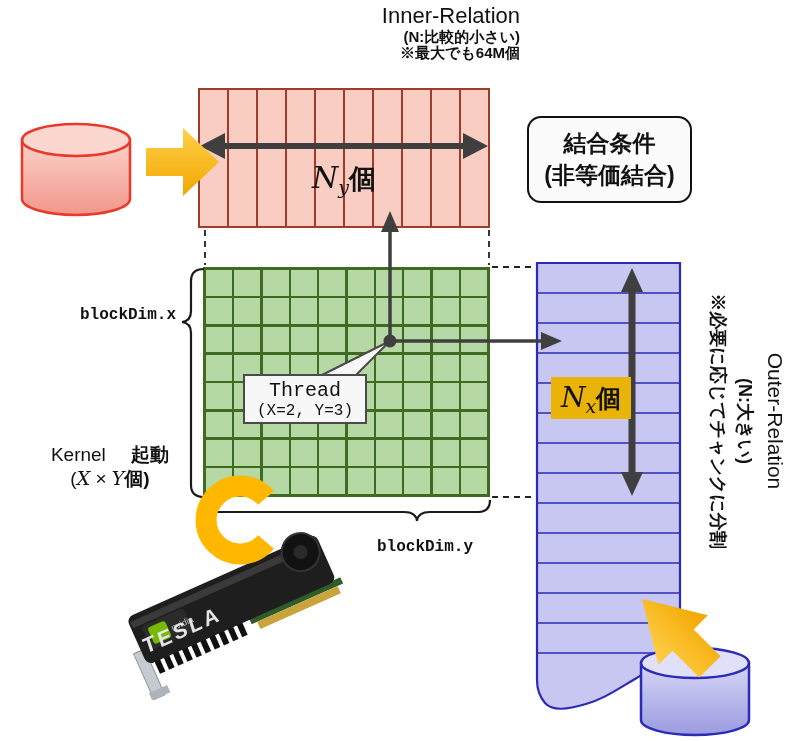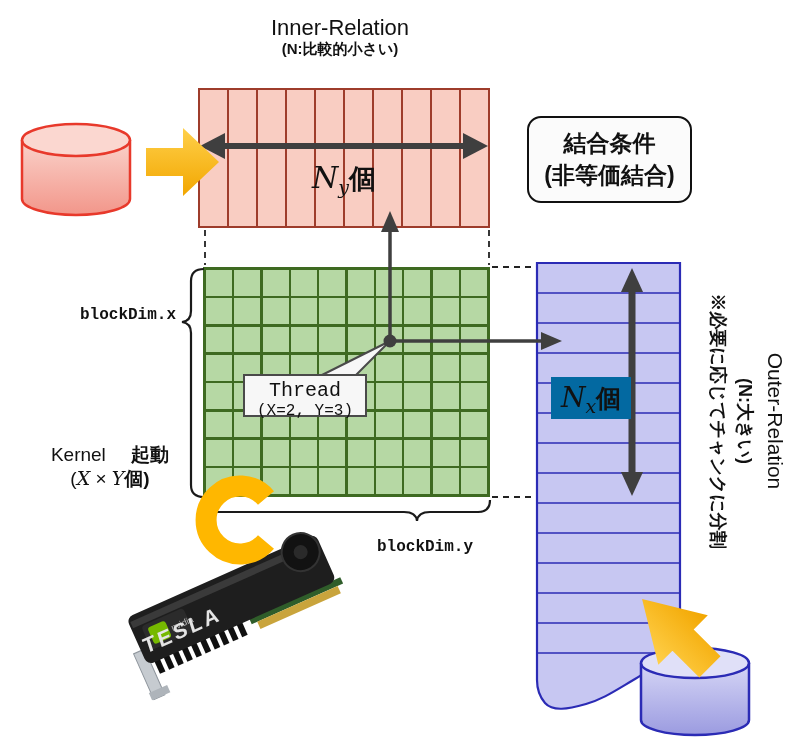--- a/index.html
+++ b/index.html
@@ -2,21 +2,21 @@
 <html><head>
 <meta charset="utf-8">
 <style>
   html,body{margin:0;padding:0;background:#fff;}
   #canvas{position:relative;width:800px;height:741px;background:#fff;overflow:hidden;
           font-family:"Liberation Sans",sans-serif;color:#111;}
   .abs{position:absolute;}
   #svg-layer{position:absolute;left:0;top:0;z-index:2;pointer-events:none;}
   .txt{z-index:3;}
   
-  #title{left:160px;top:16px;width:360px;text-align:center;line-height:1.12;}
+  #title{left:160px;top:4px;width:360px;text-align:right;line-height:1.12;}
   #title .t1{font-size:22px;}
   #title .t2,#title .t3{font-size:15px;font-weight:bold;}
   
   #inner-rect{left:198px;top:88px;width:292px;height:140px;background:#F9CDC2;
               border:2.5px solid #9E3C2B;box-sizing:border-box;display:flex;}
   #inner-rect .cell{flex:1;}
   #inner-rect .cell + .cell{border-left:2px solid #9E3C2B;}
   #ny-label{left:198px;top:160px;width:292px;text-align:center;font-size:27px;font-weight:bold;}
   .mathn{font-family:"DejaVu Serif",serif;font-style:italic;font-weight:normal;font-size:30px;}
   .mathsub{font-family:"DejaVu Serif",serif;font-style:italic;font-weight:normal;font-size:19px;
@@ -29,30 +29,30 @@
   
   #grid{left:203px;top:267px;width:287px;height:230px;background:#3E6A21;
         border:3px solid #3E6A21;box-sizing:border-box;display:grid;
         grid-template-columns:repeat(10,1fr);grid-template-rows:repeat(8,1fr);gap:2.5px;}
   #grid .gcell{background:#B6D8A4;}
   
   .code{font-family:"Liberation Mono",monospace;font-weight:bold;font-size:16px;}
   #blockdimx{left:16px;top:306px;width:160px;text-align:right;}
   #blockdimy{left:345px;top:538px;width:160px;text-align:center;}
   
-  #thread-box{left:243px;top:374px;width:124px;height:43px;background:#F7F7F7;
+  #thread-box{left:243px;top:374px;width:124px;height:50px;background:#F7F7F7;
               border:2px solid #4a4a4a;box-sizing:border-box;text-align:center;
               font-family:"Liberation Mono",monospace;}
   #thread-box .l1{font-size:20px;margin-top:3px;}
   #thread-box .l2{font-size:16px;}
   
   #kernel{left:35px;top:443px;width:150px;text-align:center;font-size:19px;line-height:1.25;}
   #kernel .ja{font-weight:bold;margin-left:20px;}
   
-  #nx-label{left:551px;top:377px;width:80px;height:42px;background:#0369a1;text-align:center;
+  #nx-label{left:551px;top:377px;width:80px;height:42px;background:#eab308;text-align:center;
             font-size:25px;font-weight:bold;line-height:42px;}
   #outer-vtext{left:585px;top:375px;width:320px;height:92px;transform:rotate(90deg);
                transform-origin:160px 46px;text-align:center;line-height:1.55;}
   #outer-vtext .t1{font-size:21px;}
   #outer-vtext .t2,#outer-vtext .t3{font-size:18px;font-weight:bold;}
 </style>
 </head>
 <body>
 
 <div id="canvas">
@@ -260,20 +260,21 @@
       <path d="M641,663 L641,720 A54,15 0 0 0 749,720 L749,663" fill="url(#blueg)"></path>
       <ellipse cx="695" cy="663" rx="54" ry="15" fill="#E0E0F8"></ellipse>
     </g>
 
     <polygon points="628,618 666,618 666,598 724,633 666,668 666,648 628,648" fill="url(#goldg)" transform="rotate(-135 676 633)"></polygon>
   </svg>
 
   <div id="title" class="abs txt">
     <div class="t1">Inner-Relation</div>
     <div class="t2">(N:比較的小さい)</div>
+    <div class="t3">※最大でも64M個</div>
   </div>
 
   <div id="ny-label" class="abs txt">
     <span class="mathn">N</span><span class="mathsub">y</span><span>個</span>
   </div>
 
   <div id="join-box" class="abs txt">
     <div>結合条件</div>
     <div>(非等価結合)</div>
   </div>

